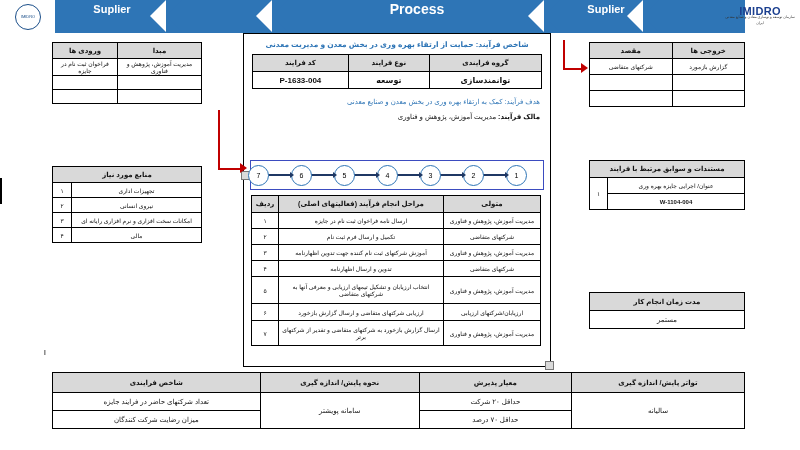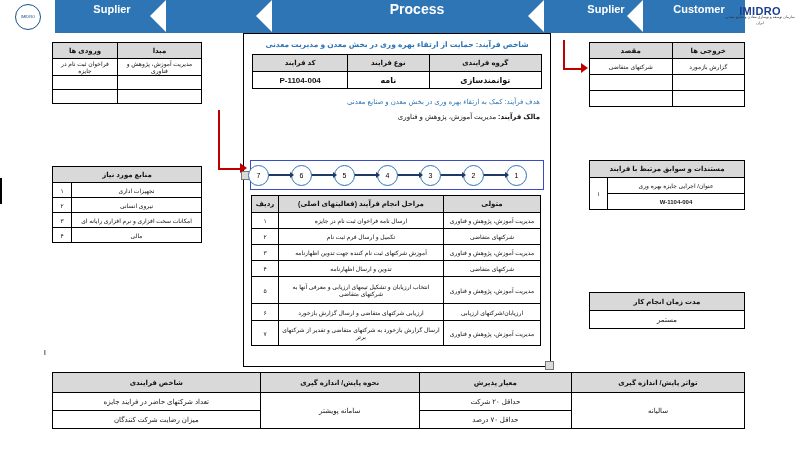--- a/index.html
+++ b/index.html
@@ -177,23 +177,20 @@
     </div>
     <div class="arrowsep" style="left:528px;"></div>
     <div class="arrowsep blue" style="left:544px;"></div>
 
     <div class="chev" style="left:560px;width:92px;">
       <span style="font-size:11px;">Suplier</span>
     </div>
     <div class="arrowsep" style="left:627px;"></div>
     <div class="arrowsep blue" style="left:643px;"></div>
 
-    <div class="chev" style="left:658px;width:82px;">
-      <span style="font-size:11px;">Customer</span>
-    </div>
 
     <div class="logo-right">
       <div class="imidro">IMIDRO</div>
       <div class="sub">سازمان توسعه و نوسازی معادن و صنایع معدنی ایران</div>
     </div>
   </div>
 
   <div class="box-input">
     <table>
       <tbody>
@@ -306,22 +303,22 @@
     <div class="c-meta">
       <table>
         <tbody>
             <tr>
           <td class="hdr">گروه فرایندی</td>
           <td class="hdr">نوع فرایند</td>
           <td class="hdr">کد فرایند</td>
         </tr>
         <tr>
           <td class="val">توانمندسازی</td>
-          <td class="val">نامه</td>
-          <td class="val">P-1104-004</td>
+          <td class="val">توسعه</td>
+          <td class="val">P-1633-004</td>
         </tr>
       </tbody>
         </table>
     </div>
 
     <div class="c-goal">
       <span>هدف فرآیند:</span>
       <span>کمک به ارتقاء بهره وری در بخش معدن و صنایع معدنی</span>
     </div>
 

